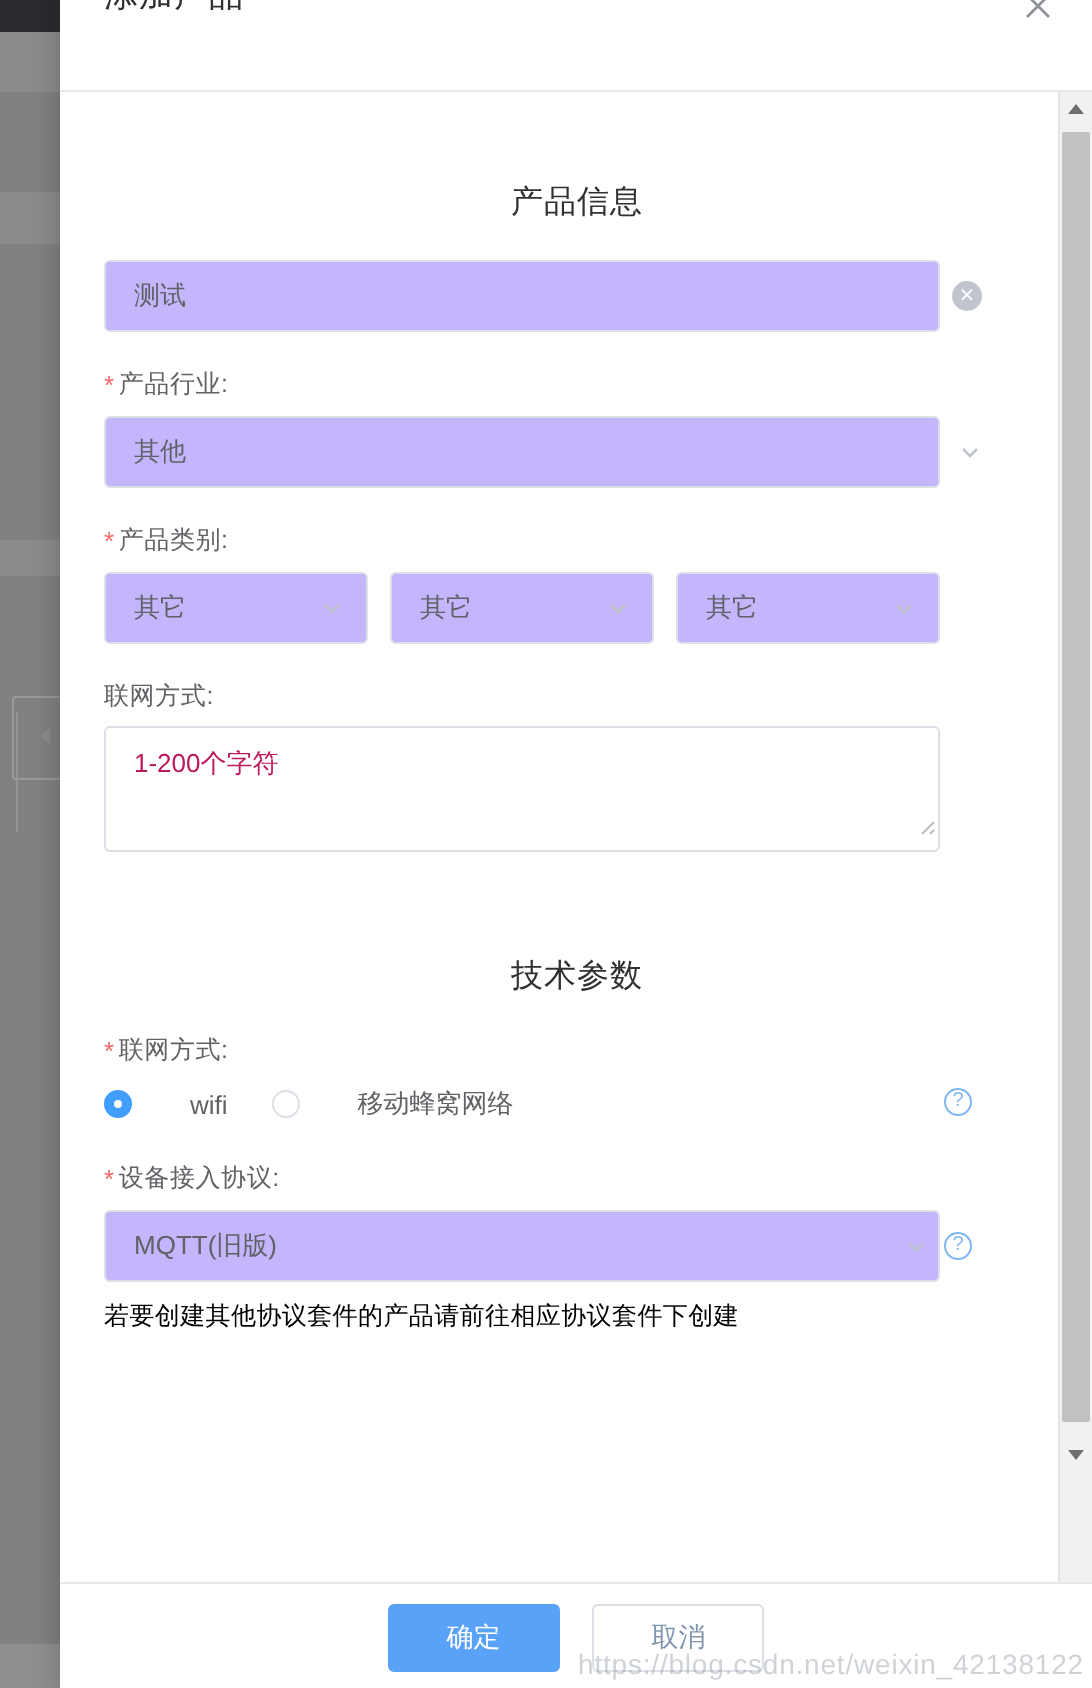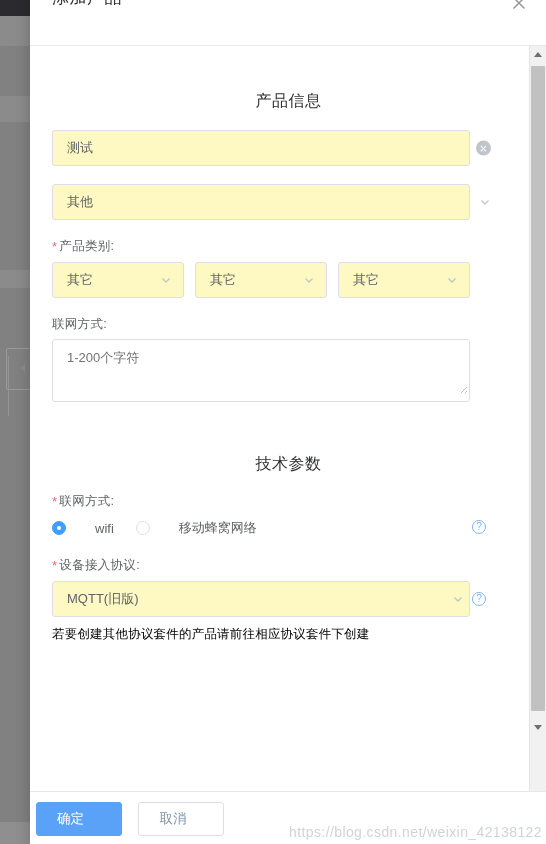--- a/index.html
+++ b/index.html
@@ -156,21 +156,21 @@
     position: relative;
   }
 
   .input-box,
   .select-box {
     box-sizing: border-box;
     width: 418px;
     height: 36px;
     border: 1px solid #dcdfe6;
     border-radius: 3px;
-    background: #fef9c3;
+    background: #c4b5fd;
     font-size: 13px;
     color: #606266;
     display: flex;
     align-items: center;
     padding: 0 30px 0 14px;
     cursor: text;
   }
   .select-box { cursor: pointer; }
 
   .clear-icon {
@@ -216,21 +216,21 @@
   .textarea-box {
     box-sizing: border-box;
     position: relative;
     width: 418px;
     height: 63px;
     border: 1px solid #dcdfe6;
     border-radius: 3px;
     background: #fff;
     padding: 9px 14px;
     font-size: 13px;
-    color: #737373;
+    color: #be185d;
     cursor: text;
     overflow: hidden;
   }
   .resize-grip {
     position: absolute;
     right: 2px;
     bottom: 2px;
     width: 12px;
     height: 12px;
     color: #b9bcc2;
@@ -305,21 +305,21 @@
   
   .modal-footer {
     position: absolute;
     left: 0;
     bottom: 0;
     width: 516px;
     height: 53px;
     box-sizing: border-box;
     border-top: 1px solid #e8e8e8;
     background: #fff;
-    text-align: left;
+    text-align: center;
     padding-top: 10px;
   }
   .btn {
     display: inline-block;
     box-sizing: border-box;
     min-width: 86px;
     height: 34px;
     line-height: 32px;
     border-radius: 3px;
     font-size: 13.5px;
@@ -426,20 +426,23 @@
         <h2 class="section-title">产品信息</h2>
 
         <div class="field">
           <div class="control">
             <div class="input-box">测试</div>
             <div class="clear-icon">×</div>
           </div>
         </div>
 
         <div class="field">
+          <div class="field-label">
+            <span class="req">*</span><span>产品行业:</span>
+          </div>
           <div class="control">
             <div class="select-box">其他</div>
             <span class="caret">
               <svg width="10" height="10" viewBox="0 0 10 10" fill="none" stroke="currentColor" stroke-width="1.3">
                 <polyline points="1.5,3.5 5,7 8.5,3.5"></polyline>
               </svg>
             </span>
           </div>
         </div>
 

